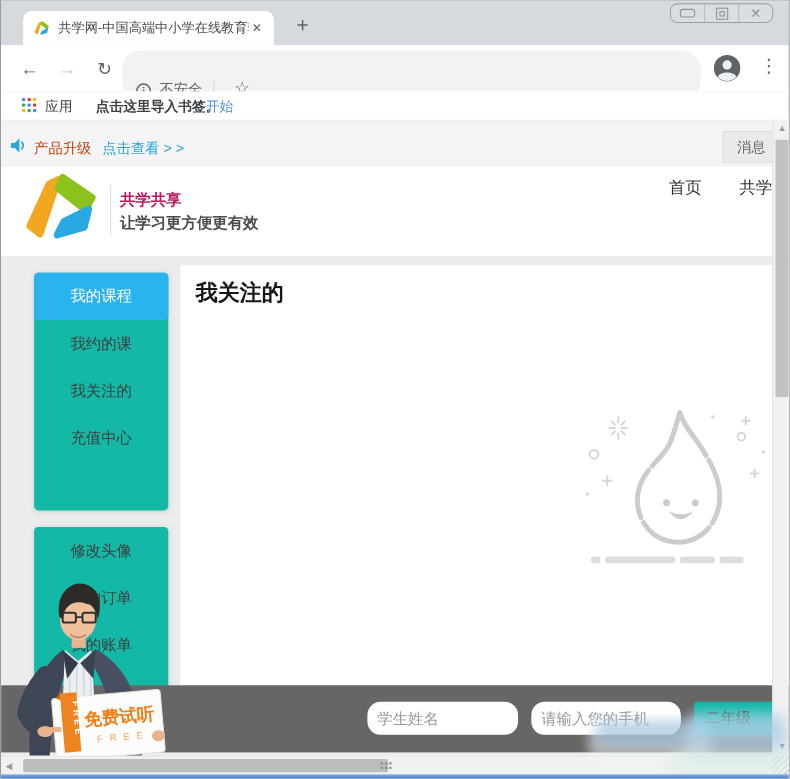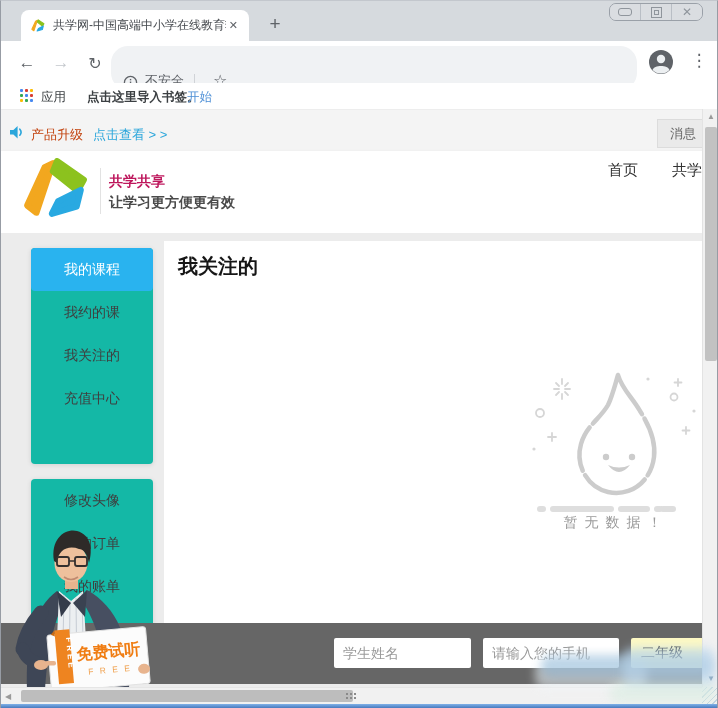--- a/index.html
+++ b/index.html
@@ -56,25 +56,25 @@
   .main-panel{position:absolute;left:163px;top:240px;right:0;height:382px;background:#fff;}
   .main-title{position:absolute;left:177px;top:252px;font-size:20px;font-weight:bold;color:#161616;}
   .side-card{position:absolute;left:30px;width:122px;background:#14b8a6;border-radius:4px;box-shadow:0 1px 5px rgba(0,0,0,.12);}
   .card1{top:247px;height:216px;} .card2{top:478px;height:172px;}
   .side-item{height:43px;line-height:43px;text-align:center;font-size:14px;color:#3f3f3f;cursor:pointer;}
   .side-item.active{background:#29b3ef;color:#fff;border-radius:4px;}
   .empty-art{position:absolute;left:527px;top:368px;}
   .empty-text{position:absolute;left:527px;top:513px;width:176px;text-align:center;font-size:14px;color:#9a9a9a;letter-spacing:7px;}
   
   .darkbar{position:absolute;left:0;top:622px;right:0;height:61px;background:#666;z-index:5;}
-  .fm-input{position:absolute;top:637px;height:30px;border:none;border-radius:2px;background:#fff;font-size:14px;color:#333;
+  .fm-input{position:absolute;top:637px;height:30px;border:none;border-radius:12px;background:#fff;font-size:14px;color:#333;
             padding:0 9px;box-sizing:border-box;z-index:6;outline:none;font-family:inherit;}
   .fm-input::placeholder{color:#9a9a9a;}
   .fm-name{left:333px;width:137px;} .fm-phone{left:482px;width:136px;}
-  .fm-grade{position:absolute;left:630px;top:637px;width:80px;height:30px;background:#fef9c3;border-radius:2px;z-index:6;
+  .fm-grade{position:absolute;left:630px;top:637px;width:80px;height:30px;background:#14b8a6;border-radius:2px;z-index:6;
             font-size:14px;color:#333;display:flex;align-items:center;padding-left:10px;box-sizing:border-box;}
   .blur{position:absolute;pointer-events:none;z-index:11;filter:blur(5px);border-radius:10px;}
   .b1{left:540px;top:654px;width:172px;height:22px;background:#8db6d6;opacity:.55;}
   .b2{left:622px;top:646px;width:92px;height:42px;background:#bcd8ee;opacity:.6;}
   .b3{left:608px;top:682px;width:108px;height:20px;background:#ddeee4;opacity:.7;}
   .b4{left:534px;top:658px;width:112px;height:30px;background:#f3f9fc;opacity:.55;}
   .photo{position:absolute;left:0;top:520px;z-index:7;}
   
   .vscroll{position:absolute;left:701px;top:108px;width:17px;height:578px;background:#f1f1f1;border-left:1px solid #e3e3e3;box-sizing:border-box;z-index:10;}
   .vthumb{position:absolute;left:2px;top:18px;width:12px;height:234px;background:#c2c2c2;border-radius:2px;}
@@ -205,21 +205,20 @@
       <circle cx="146" cy="28" r="3.5"></circle>
       <path d="M24,64 L24,72 M20,68 L28,68"></path>
       <path d="M150,10 L150,17 M146.5,13.5 L153.5,13.5"></path>
       <path d="M158,58 L158,65 M154.5,61.5 L161.5,61.5"></path>
     </g>
     <circle cx="6" cy="80" r="1.6" fill="#d6d6d6"></circle>
     <circle cx="166" cy="42" r="1.6" fill="#d6d6d6"></circle>
     <circle cx="120" cy="10" r="1.6" fill="#d6d6d6"></circle>
     <path d="M12,140 H164" stroke="#dedede" stroke-width="6" stroke-linecap="round" stroke-dasharray="3 10 58 10 26 10 3"></path>
   </svg>
-  <div class="empty-text">暂无数据！</div>
 
   <div class="darkbar"></div>
   <input class="fm-input fm-name" placeholder="学生姓名" style="">
   <input class="fm-input fm-phone" placeholder="请输入您的手机" style="">
   <div class="fm-grade">二年级</div>
 
   <svg class="photo" width="155" height="170" viewBox="0 0 155 170">
     <path d="M26,170 C24,118 34,86 56,70 L64,80 C52,100 46,135 44,170 Z" fill="#3e4656"></path>
     <path d="M128,170 C130,118 116,86 86,69 L80,79 C96,100 104,135 106,170 Z" fill="#474f61"></path>
     <path d="M58,70 L70,80 L82,70 L88,168 L54,168 Z" fill="#eceff1"></path>

